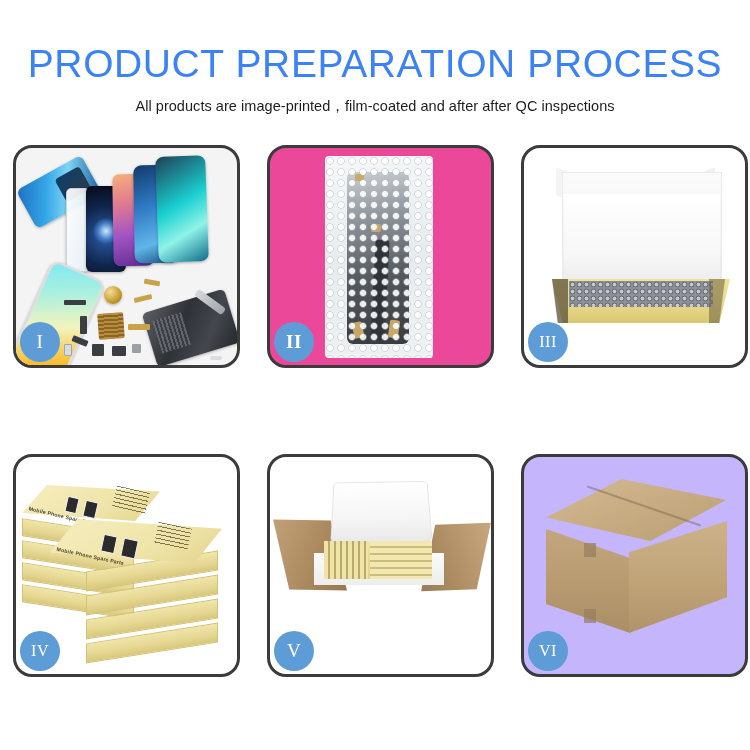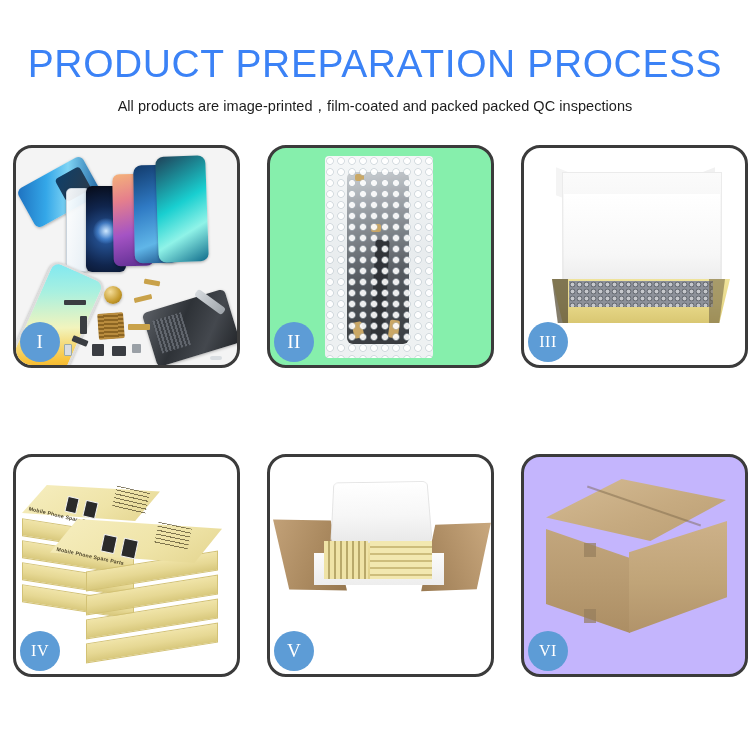--- a/index.html
+++ b/index.html
@@ -177,21 +177,21 @@
   .tool {
     position: absolute;
     right: 10px; top: 150px;
     width: 34px; height: 8px;
     background: linear-gradient(90deg,#d6dade,#9ea4aa);
     border-radius: 3px;
     transform: rotate(36deg);
   }
 
   
-  .p2 { background: #86efac; }
+  .p2 { background: #ec4899; font-weight: bold; }
   .bagwrap {
     position: absolute;
     left: 55px; top: 8px;
     width: 108px; height: 202px;
     background: linear-gradient(170deg,#f5f7f8 0%,#e8ecee 50%,#eff2f3 100%);
     border-radius: 4px;
   }
   .bubbles {
     position: absolute; inset: 0;
     background-image:
@@ -410,21 +410,21 @@
     background: rgba(150,126,92,.7);
   }
 </style>
 </head>
 <body>
 
 <div class="page">
 
   <div class="header">
     <h1 class="title">PRODUCT PREPARATION PROCESS</h1>
-    <p class="subtitle">All products are image-printed，film-coated and packed packed QC inspections</p>
+    <p class="subtitle">All products are image-printed，film-coated and after after QC inspections</p>
   </div>
 
   <div class="grid">
 
     <div class="panel p1 panel-bg-grey">
       <div class="photo">
         <div class="ph bluefilm"></div>
         <div class="ph glassfilm"></div>
         <div class="ph dark"></div>
         <div class="ph purple"></div>

